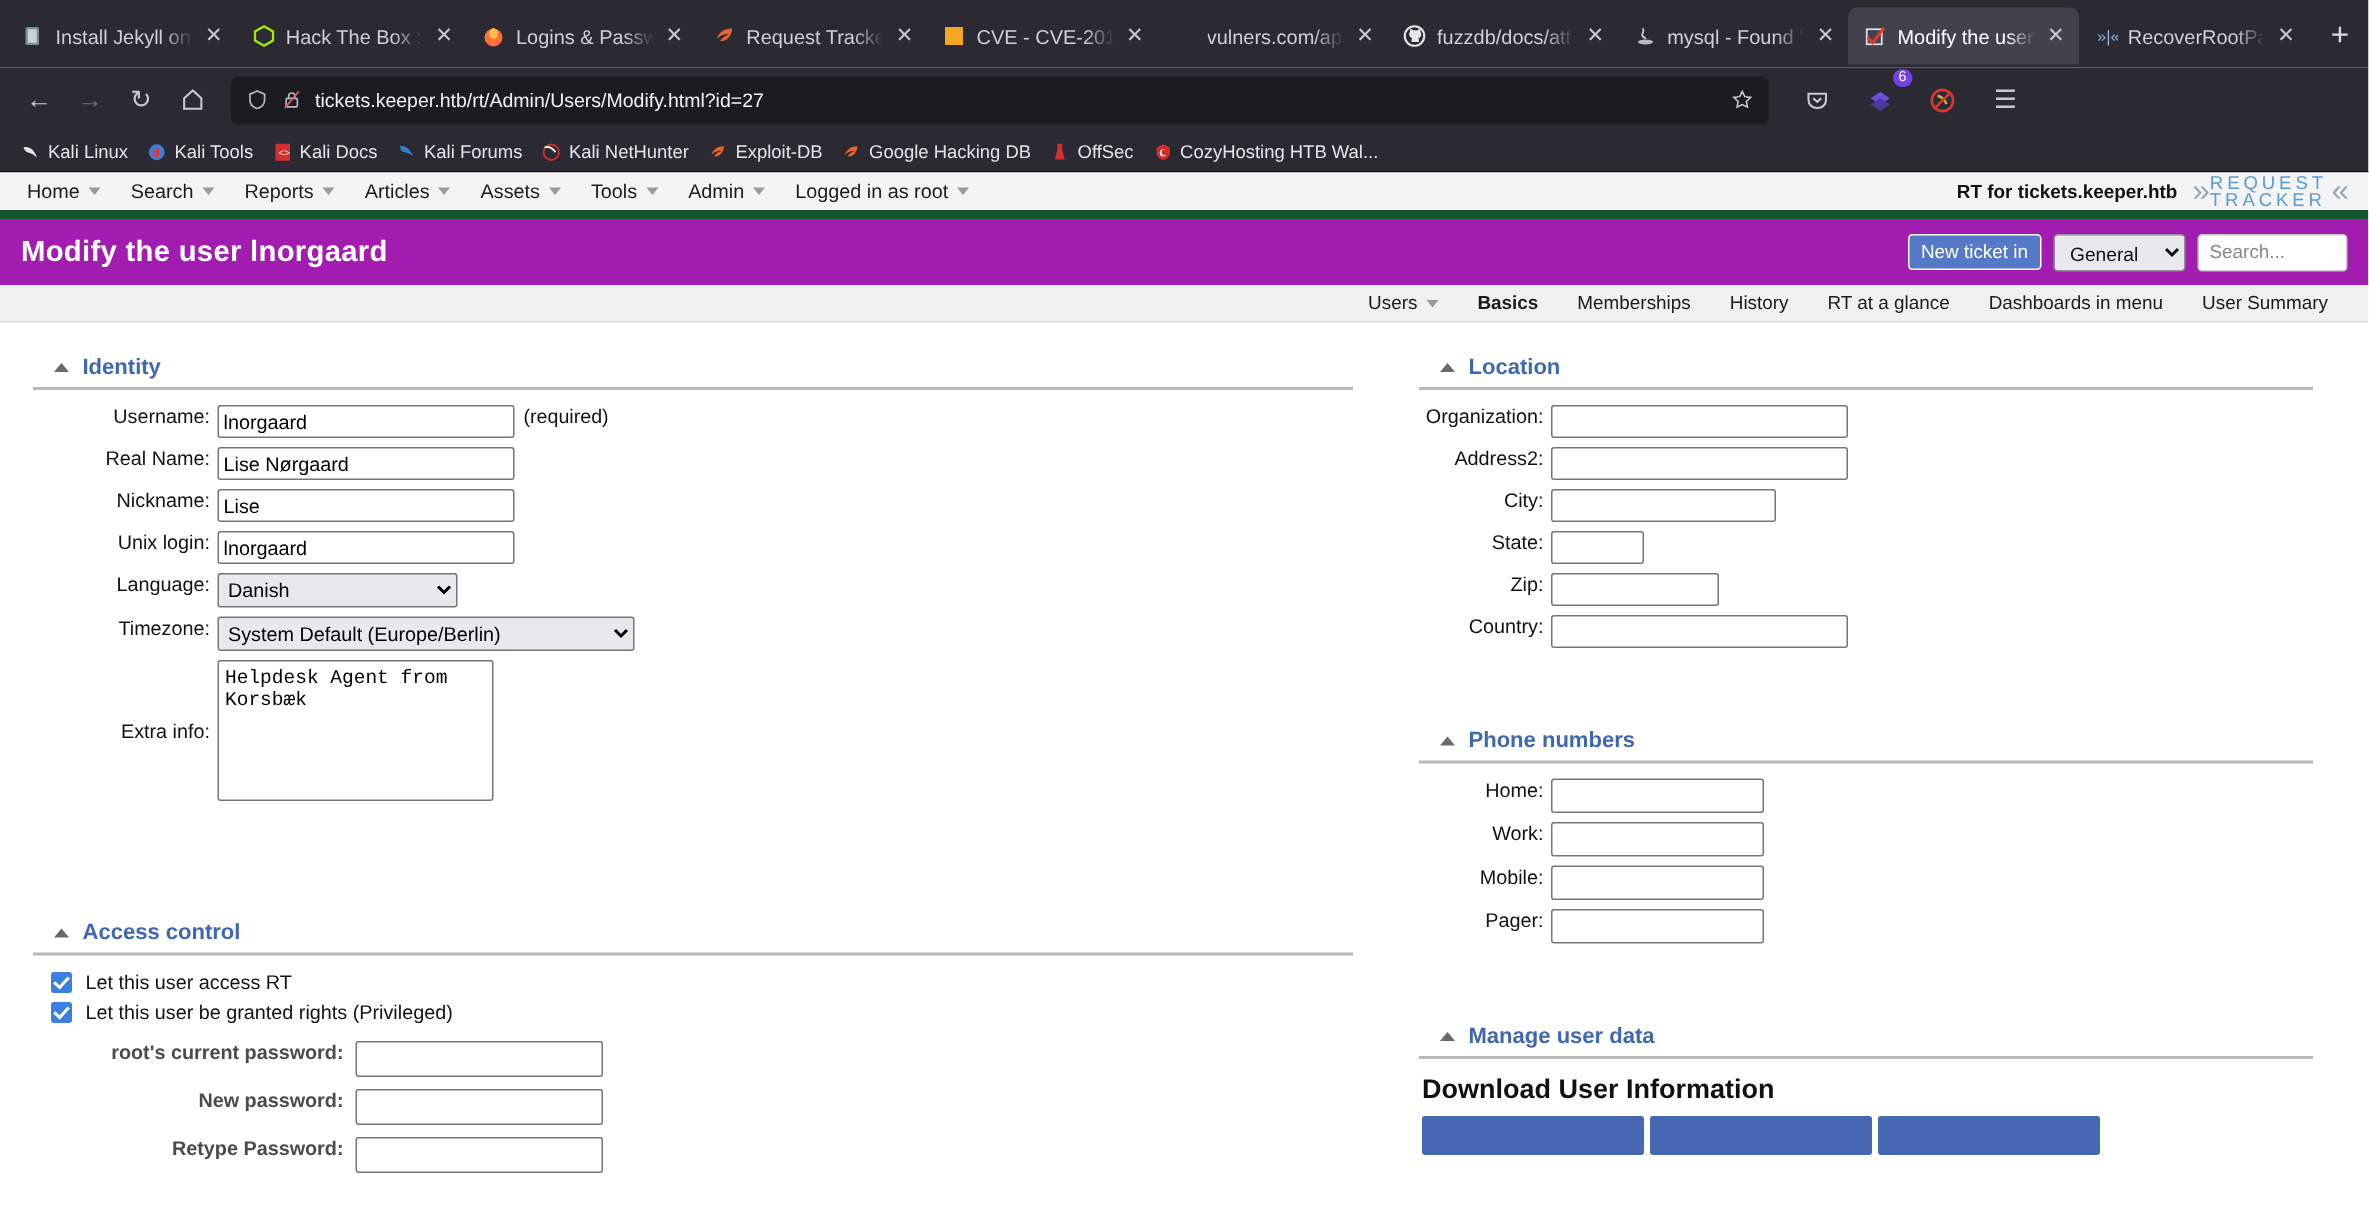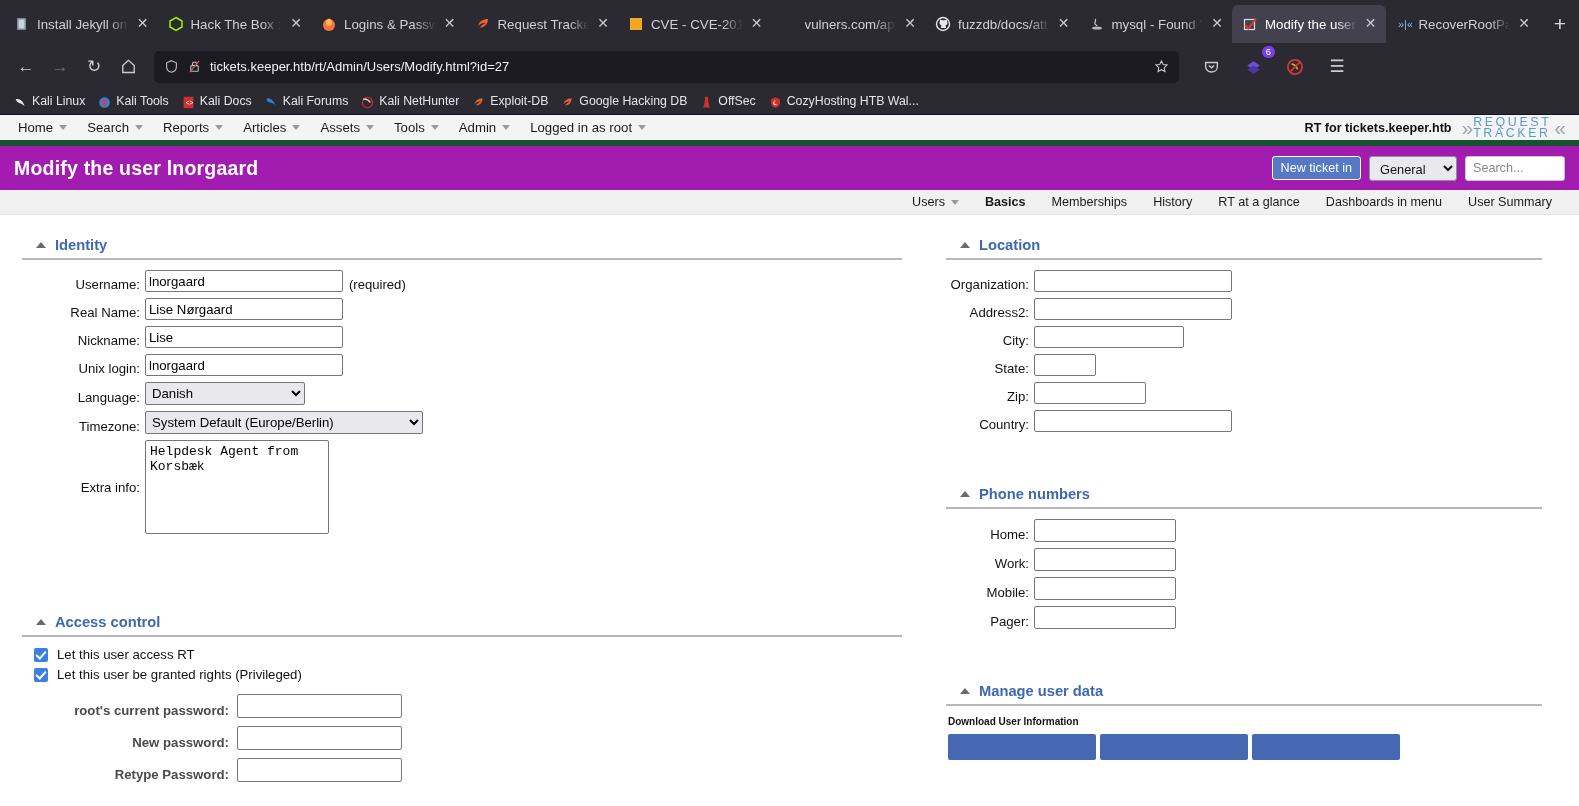--- a/index.html
+++ b/index.html
@@ -132,21 +132,21 @@
 
   .card { background: #fff; border-radius: 4px; margin-bottom: 26px; padding: 0 0 12px 0; }
   .card-head { display: flex; align-items: center; gap: 9px; padding: 6px 2px 5px 14px; }
   .collapse-caret {
     width: 0; height: 0; border-left: 5px solid transparent; border-right: 5px solid transparent;
     border-bottom: 6px solid #6a6a6a;
   }
   .card-title { color: #3f68b0; font-size: 14.7px; font-weight: bold; }
   .card-rule { height: 2px; background: #b8b8b8; margin: 0 0 10px 0; }
 
-  .frow { display: flex; align-items: flex-end; margin-bottom: 6px; }
+  .frow { display: flex; align-items: flex-start; margin-bottom: 6px; }
   .flabel {
     text-align: right; font-size: 13.2px; color: #111; padding-right: 5px; flex: 0 0 auto;
   }
   .finput {
     border: 1px solid #767676; border-radius: 2px; height: 22px; font-size: 13.2px;
     padding: 0 3px; color: #000; background: #fff; font-family: "Liberation Sans", sans-serif;
   }
   .fselect {
     border: 1px solid #767676; border-radius: 2px; height: 23px; font-size: 13.2px;
     padding: 0 2px; color: #000; background: #e9e9ed; font-family: "Liberation Sans", sans-serif;
@@ -164,21 +164,21 @@
     position: relative;
   }
   .cbox::after {
     content: ""; position: absolute; left: 4px; top: 1px; width: 4px; height: 8px;
     border: solid #fff; border-width: 0 2px 2px 0; transform: rotate(42deg);
   }
   .cblabel { font-size: 13.2px; color: #111; }
 
   .pwlabel { font-size: 13.2px; font-weight: bold; color: #4b4b4b; text-align: right; padding-right: 8px; }
 
-  .dl-head { font-size: 10px; font-weight: bold; color: #111; padding-left: 2px; margin: 5px 0 7px 0; }
+  .dl-head { font-size: 18px; font-weight: bold; color: #111; padding-left: 2px; margin: 5px 0 7px 0; }
   .dl-btns { display: flex; gap: 4px; padding-left: 2px; }
   .dl-btn {
     background: #4668b3; color: #fff; border: none; border-radius: 2px; height: 26px;
     font-size: 12.5px; font-family: "Liberation Sans", sans-serif;
   }
 </style>
 </head>
 <body>
 
 <div class="browser">

